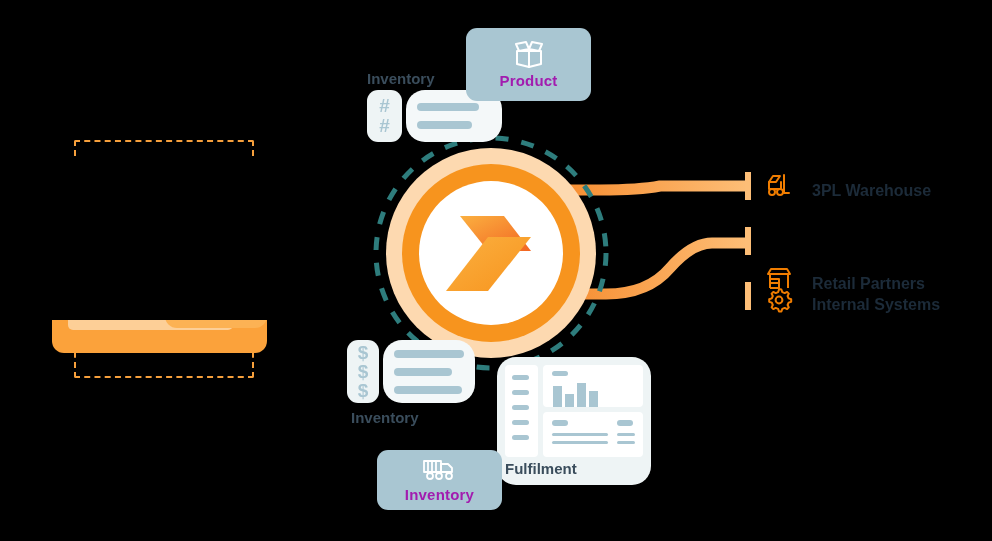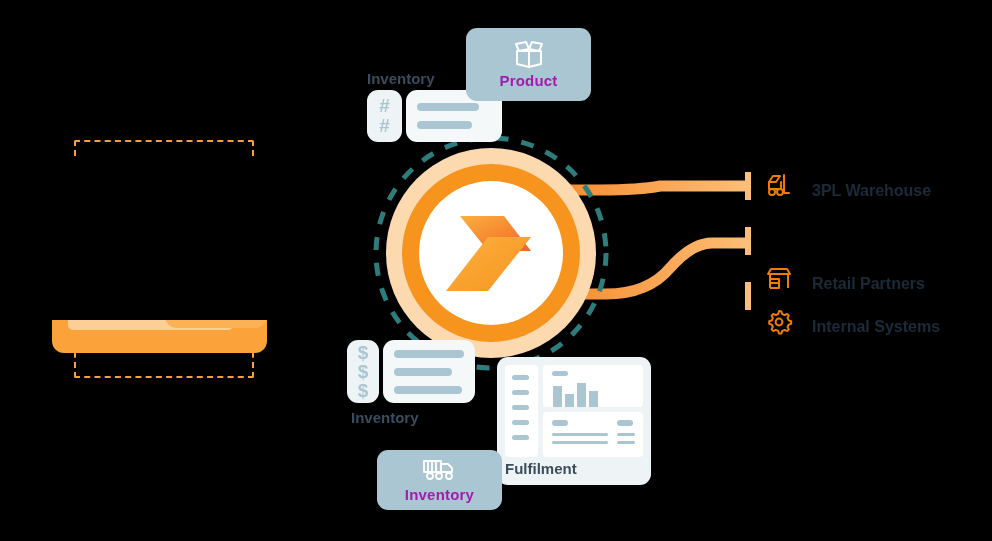--- a/index.html
+++ b/index.html
@@ -19,21 +19,21 @@
   
   #hub-ring-outer{left:386px;top:148px;width:210px;height:210px;border-radius:50%;background:#fdd9b0;}
   #hub-ring-mid{left:402px;top:164px;width:178px;height:178px;border-radius:50%;background:#f7941e;}
   #hub-core{left:419px;top:181px;width:144px;height:144px;border-radius:50%;background:#fff;}
 
   
   .tile-blue{position:absolute;background:#a9c6d2;border-radius:11px;display:flex;flex-direction:column;
              align-items:center;justify-content:center;gap:4px;}
   .tile-label{color:#a21caf;font-size:15px;font-weight:bold;letter-spacing:.2px;}
   .panel-lt{position:absolute;background:#eef4f5;border-radius:11px;}
-  .panel-wt{position:absolute;background:#f4f8f9;border-radius:11px;text-decoration:underline;}
+  .panel-wt{position:absolute;background:#f4f8f9;border-radius:19px;text-decoration:underline;}
   .bar-bl{position:absolute;background:#a9c6d2;border-radius:7px;}
   .glyph{position:absolute;color:#a9c6d2;font-size:19px;font-weight:bold;text-align:center;width:100%;}
   .cap{position:absolute;color:#3a4d5c;font-size:15px;font-weight:bold;white-space:nowrap;}
 
   
   .out-row{position:absolute;display:flex;align-items:flex-end;gap:19px;}
   .out-label{color:#1c2b39;font-size:16px;font-weight:bold;white-space:nowrap;}
   .out-ico{width:28px;height:28px;display:block;}
 </style>
 </head>
@@ -231,21 +231,21 @@
         <path d="M5,9 v14"></path>
         <path d="M23,9 v14"></path>
         <path d="M5,23 h9 v-9 h-9"></path>
         <path d="M5,18 h9"></path>
         <path d="M14,14 v9"></path>
       </g>
     </svg>
     <span class="out-label">Retail Partners</span>
   </div>
 
-  <div class="out-row" style="left:765px;top:286px;margin-top:22px;">
+  <div class="out-row" style="left:765px;top:286px;">
     <svg class="out-ico" viewBox="0 0 28 28">
       <g fill="none" stroke="#f07d00" stroke-width="2" stroke-linejoin="round">
         <path d="M14,3 l2.4,.5 .9,2.6 2.4,1 2.4,-1.2 1.7,1.7 -1.2,2.4 1,2.4 2.6,.9 0,2.4 -2.6,.9
                  -1,2.4 1.2,2.4 -1.7,1.7 -2.4,-1.2 -2.4,1 -.9,2.6 -2.4,0 -.9,-2.6 -2.4,-1 -2.4,1.2
                  -1.7,-1.7 1.2,-2.4 -1,-2.4 -2.6,-.9 0,-2.4 2.6,-.9 1,-2.4 -1.2,-2.4 1.7,-1.7
                  2.4,1.2 2.4,-1 .9,-2.6 Z"></path>
         <circle cx="14" cy="14" r="3.4"></circle>
       </g>
     </svg>
     <span class="out-label">Internal Systems</span>

